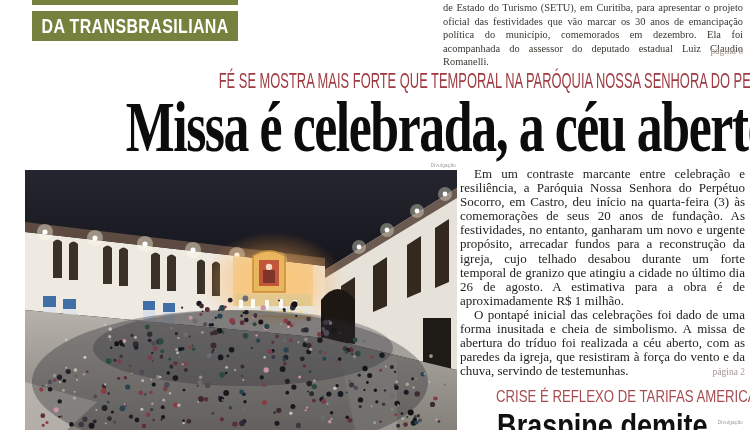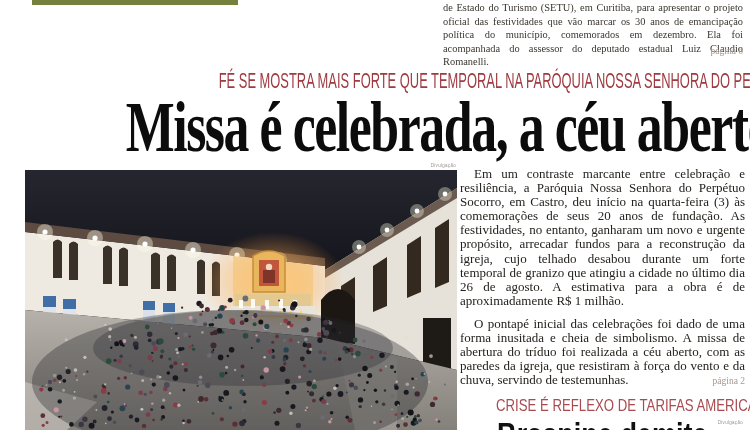--- a/index.html
+++ b/index.html
@@ -33,37 +33,40 @@
                   transform:scaleX(.72);transform-origin:center}
 
   .photo{position:absolute;left:25px;top:170px;width:432px;height:260px;background:#101016;overflow:hidden}
   .photo svg{display:block;width:100%;height:100%}
   .credit{font-family:"Liberation Sans",sans-serif;font-size:4.5px;color:#9b948e;letter-spacing:.3px}
   .credit.top{position:absolute;right:294px;top:163px}
   .credit.bot{position:absolute;right:7px;top:420px}
 
   .story{position:absolute;left:460px;top:167px;width:285px}
   .story p{font-size:13px;line-height:14.1px;text-align:justify;text-indent:14px;color:#25221e}
-  .p2wrap{position:relative;margin-top:9px}
+  .p2wrap{position:relative;margin-top:0}
   .p2wrap .pageref{bottom:1px}
 
   
   .kicker2{margin-top:9px;text-align:center;white-space:nowrap}
   .kicker2 span{display:inline-block;font-family:"Liberation Sans",sans-serif;font-size:16.5px;
                 color:var(--kicker2-red);transform:scaleX(.8);transform-origin:center}
   .headline2{margin-top:3px;text-align:center;font-family:"Liberation Sans",sans-serif;
              font-weight:bold;font-size:33px;line-height:1.05;color:#111}
   .headline2 span{display:inline-block;transform:scaleX(.82);transform-origin:center;white-space:nowrap}
 </style>
 </head>
 <body>
 
 <div class="page">
 
   <div class="green-top"></div>
+  <div class="green-box">
+    <span>DA TRANSBRASILIANA</span>
+  </div>
   <div class="mast-col rgt">
     <span>de Estado do Turismo (SETU), em Curitiba, para apresentar o projeto oficial das festividades que vão marcar os 30 anos de emancipação política do município, comemorados em dezembro. Ela foi acompanhada do assessor do deputado estadual Luiz Claudio Romanelli.</span>
     <span class="pageref">página 6</span>
   </div>
 
   <div class="kicker1">
     <span>FÉ SE MOSTRA MAIS FORTE QUE TEMPORAL NA PARÓQUIA NOSSA SENHORA DO PERPÉTUO SOCORRO</span>
   </div>
   <div class="headline1">
     <span>Missa é celebrada, a céu aberto</span>

